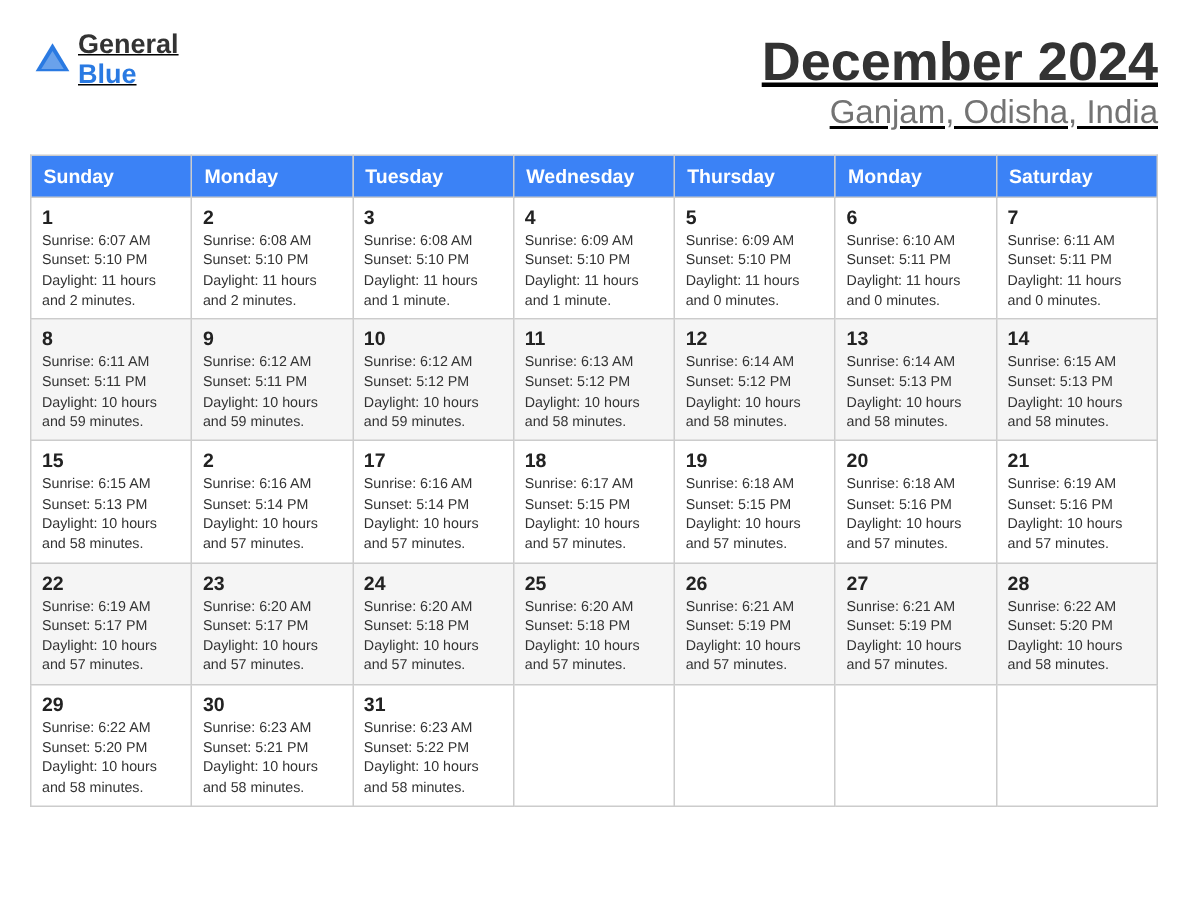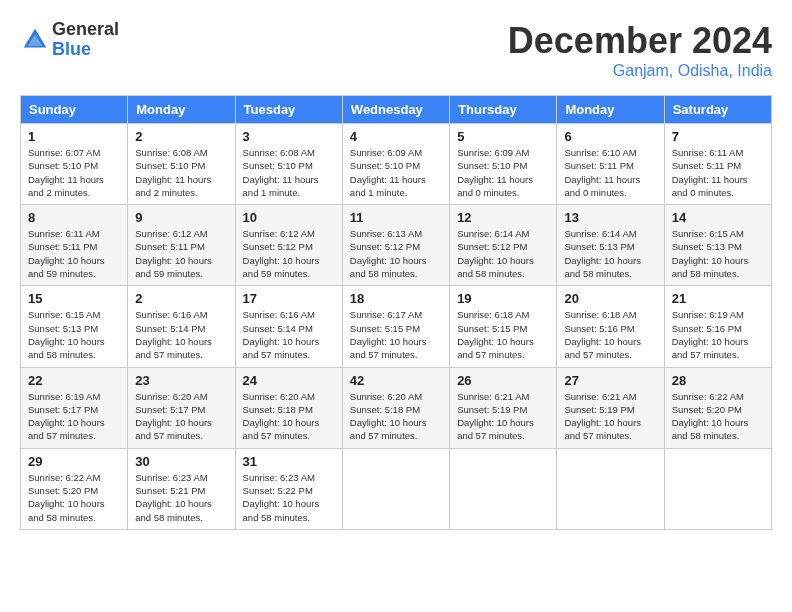--- a/index.html
+++ b/index.html
@@ -8,20 +8,21 @@
       background: #fff;
       width: 792px;
       min-height: 612px;
       padding: 20px;
     }
     .header {
       display: flex;
       justify-content: space-between;
       align-items: flex-start;
       margin-bottom: 15px;
+      text-decoration: underline;
     }
     .logo {
       display: flex;
       align-items: center;
     }
     .logo-text {
       display: flex;
       flex-direction: column;
       line-height: 1.1;
     }
@@ -43,22 +44,22 @@
     .title-block {
       text-align: right;
     }
     .month-title {
       font-size: 36px;
       font-weight: bold;
       color: #333;
       margin-left: 48px;
     }
     .location {
-      font-size: 16px;
-      color: #3b82f6;
+      font-size: 22px;
+      color: #737373;
     }
     .calendar {
       width: 100%;
       border-collapse: collapse;
     }
     .calendar th {
       background: #3b82f6;
       color: #fff;
       text-align: left;
       padding: 6px 8px;
@@ -222,21 +223,21 @@
         </td>
         <td>
           <span class="day-num">23</span>
           <div class="day-info">Sunrise: 6:20 AM<br>Sunset: 5:17 PM<br>Daylight: 10 hours<br>and 57 minutes.</div>
         </td>
         <td>
           <span class="day-num">24</span>
           <div class="day-info">Sunrise: 6:20 AM<br>Sunset: 5:18 PM<br>Daylight: 10 hours<br>and 57 minutes.</div>
         </td>
         <td>
-          <span class="day-num">42</span>
+          <span class="day-num">25</span>
           <div class="day-info">Sunrise: 6:20 AM<br>Sunset: 5:18 PM<br>Daylight: 10 hours<br>and 57 minutes.</div>
         </td>
         <td>
           <span class="day-num">26</span>
           <div class="day-info">Sunrise: 6:21 AM<br>Sunset: 5:19 PM<br>Daylight: 10 hours<br>and 57 minutes.</div>
         </td>
         <td>
           <span class="day-num">27</span>
           <div class="day-info">Sunrise: 6:21 AM<br>Sunset: 5:19 PM<br>Daylight: 10 hours<br>and 57 minutes.</div>
         </td>

